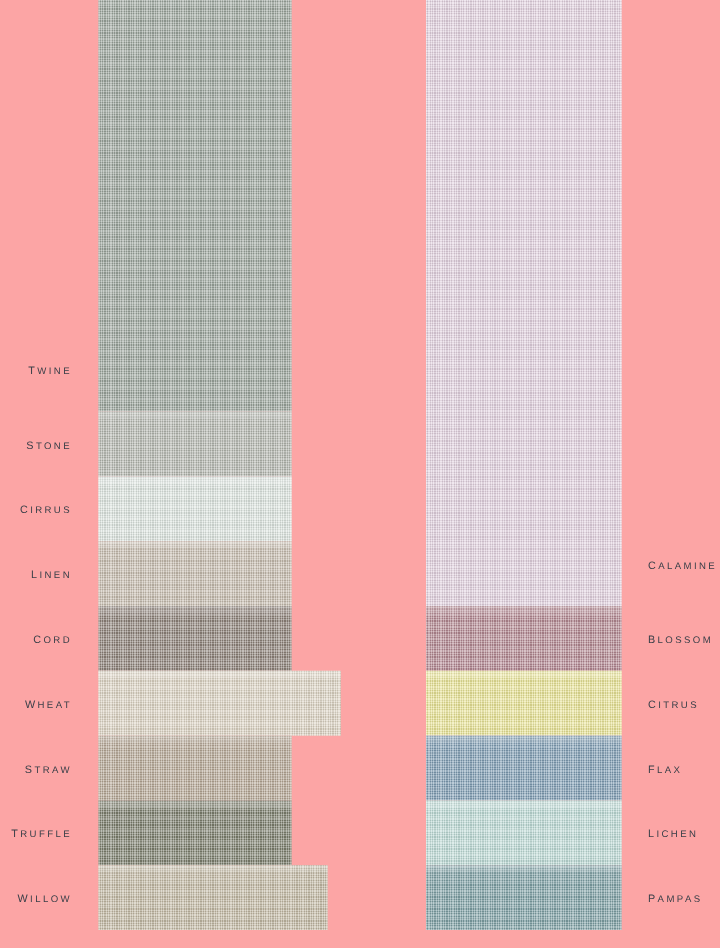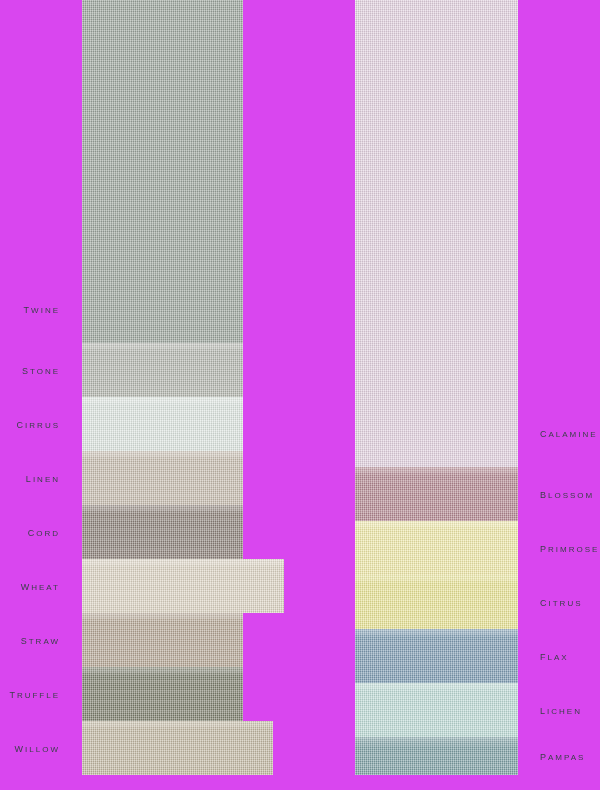--- a/index.html
+++ b/index.html
@@ -12,21 +12,21 @@
     width: 600px;
     height: 790px;
     position: relative;
     overflow: hidden;
     font-family: "Liberation Sans", sans-serif;
   }
 
   #swatch-page {
     position: absolute;
     inset: 0;
-    background: #d946ef;
+    background: #fca5a5;
   }
 
   
   .swatch-column {
     position: absolute;
     top: -8px;
     bottom: 15px;
     display: flex;
     flex-direction: column;
   }
@@ -204,48 +204,41 @@
         <div class="band-label">Calamine</div>
       </div>
       <div class="swatch-band" style="height: 54px;">
         <div class="band-fill" style="background: rgb(180, 136, 146);"></div>
         <div class="band-weave"></div>
         <div class="band-slub"></div>
         <div class="band-sheen"></div>
         <div class="band-label">Blossom</div>
       </div>
       <div class="swatch-band" style="height: 54px;">
-        <div class="band-fill" style="background: rgb(239, 233, 168);"></div>
-        <div class="band-weave"></div>
-        <div class="band-slub"></div>
-        <div class="band-sheen"></div>
-        <div class="band-label">Primrose</div>
-      </div>
-      <div class="swatch-band" style="height: 54px;">
         <div class="band-fill" style="background: rgb(233, 228, 149);"></div>
         <div class="band-weave"></div>
         <div class="band-slub"></div>
         <div class="band-sheen"></div>
         <div class="band-label">Citrus</div>
       </div>
       <div class="swatch-band" style="height: 54px; text-decoration: underline;">
         <div class="band-fill" style="background: rgb(125, 156, 179);"></div>
         <div class="band-weave"></div>
         <div class="band-slub"></div>
         <div class="band-sheen"></div>
         <div class="band-label">Flax</div>
       </div>
       <div class="swatch-band" style="height: 54px; border-radius: 11px;">
         <div class="band-fill" style="background: rgb(189, 219, 214);"></div>
         <div class="band-weave"></div>
         <div class="band-slub"></div>
         <div class="band-sheen"></div>
         <div class="band-label">Lichen</div>
       </div>
-      <div class="swatch-band" style="height: 38px;">
+      <div class="swatch-band" style="height: 54px;">
         <div class="band-fill" style="background: rgb(125, 160, 165);"></div>
         <div class="band-weave"></div>
         <div class="band-slub"></div>
         <div class="band-sheen"></div>
         <div class="band-label">Pampas</div>
       </div>
     </div>
 
 </div>
 

